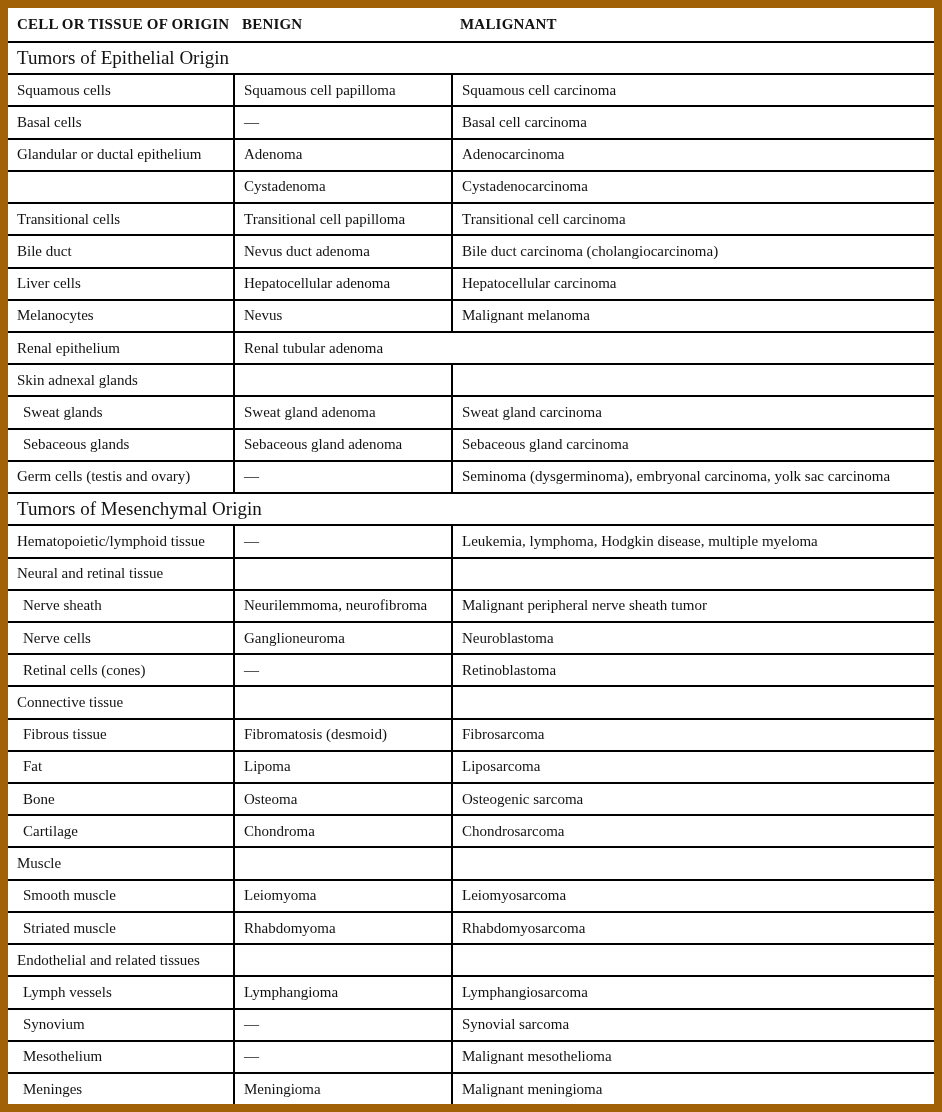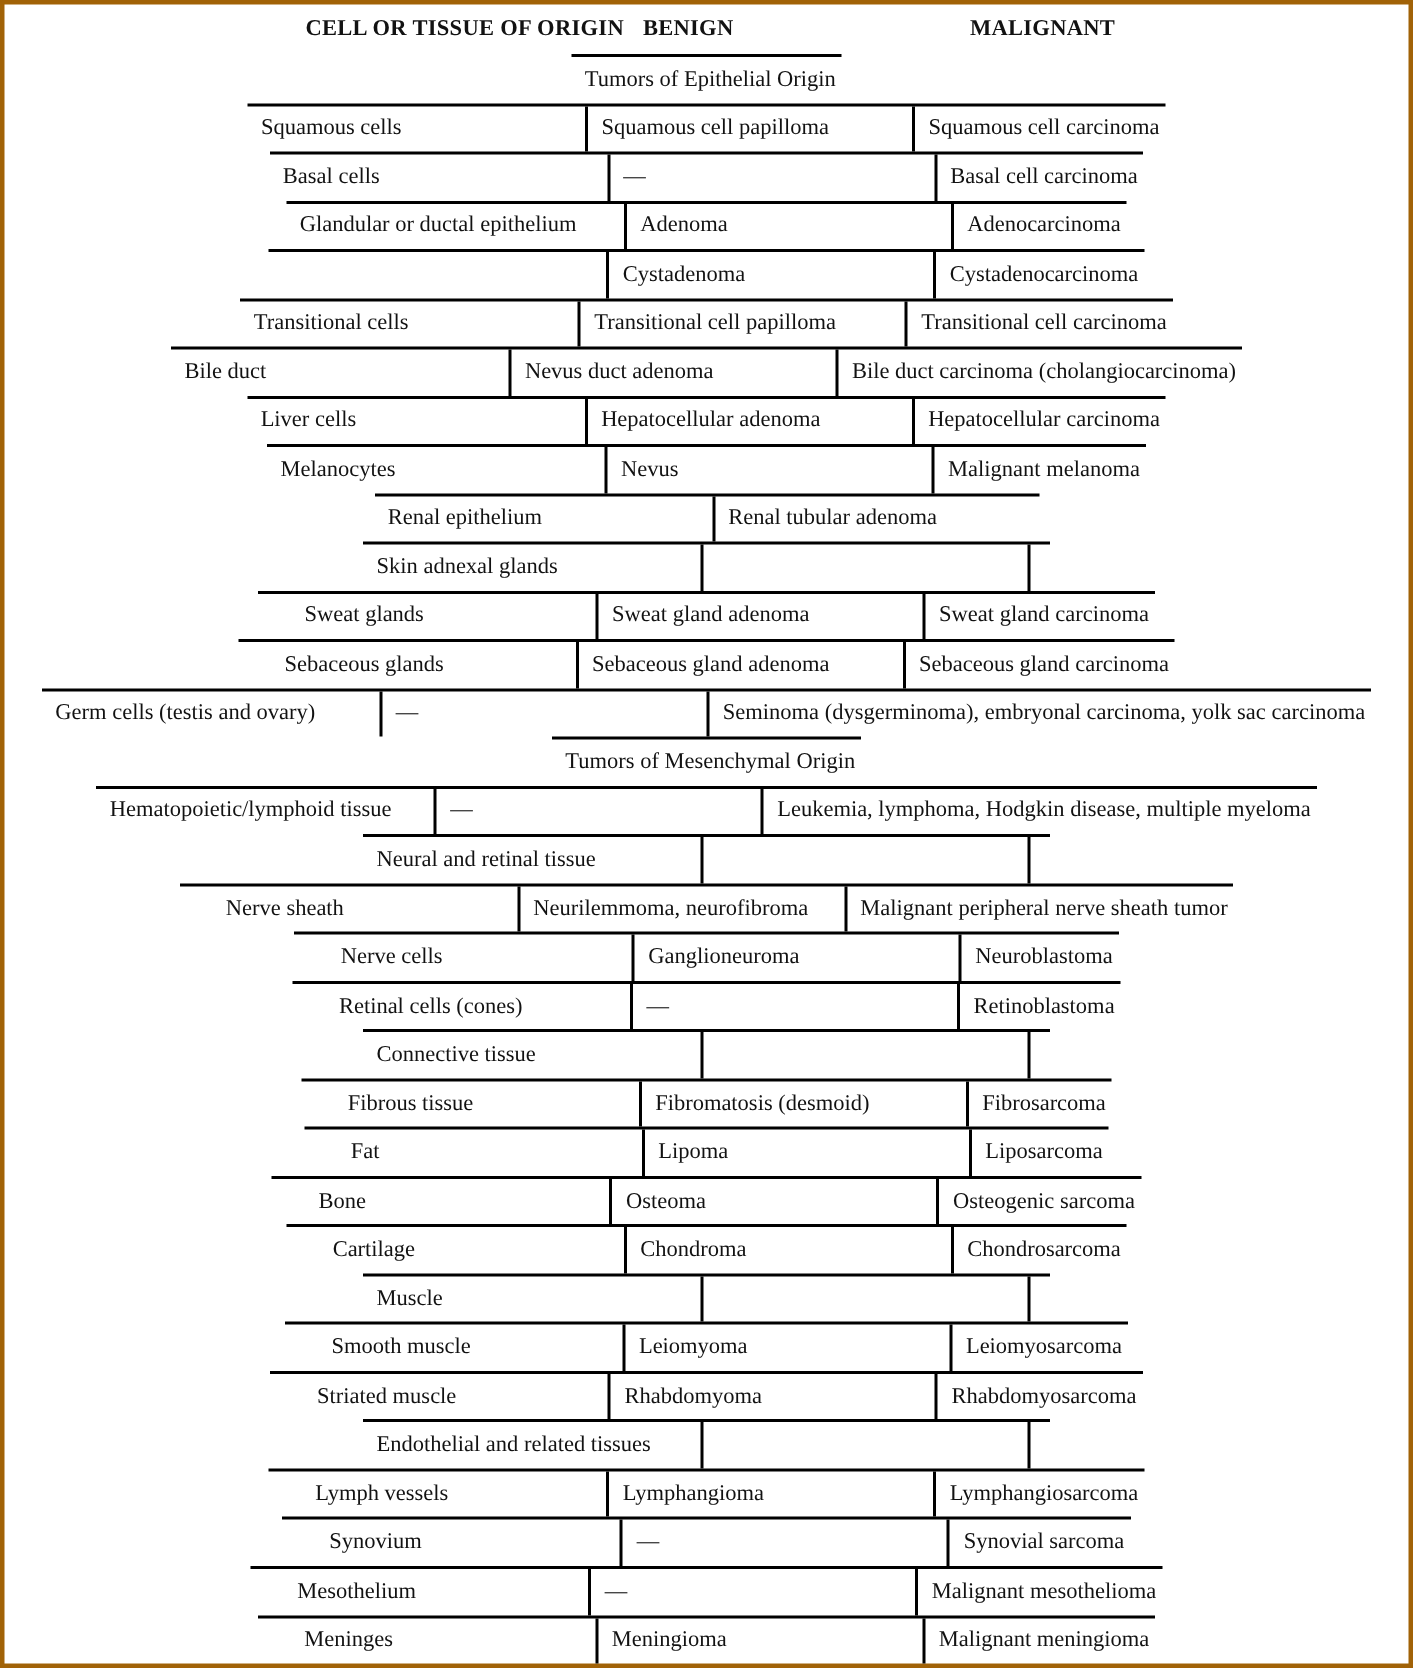--- a/index.html
+++ b/index.html
@@ -11,25 +11,24 @@
     width: 942px;
     height: 1112px;
     background: #ffffff;
     color: #121212;
     font-family: "Liberation Serif", "DejaVu Serif", serif;
   }
   .tumor-table {
     width: 942px;
     height: 1112px;
     box-sizing: border-box;
-    border: 3px solid #a16207;
+    border: 8px solid #a16207;
     display: flex;
     flex-direction: column;
     background: #ffffff;
-    align-items: center;
   }
   .row {
     display: flex;
     flex: 1 1 0;
     min-height: 0;
     align-items: stretch;
     border-top: 2px solid #000000;
   }
   .row.header-row {
     border-top: none;
@@ -45,33 +44,33 @@
     white-space: nowrap;
     overflow: hidden;
   }
   .c1 { flex: 0 0 225px; }
   .c2 { flex: 0 0 218px; }
   .c3 { flex: 1 1 auto; }
   .data-row .c2,
   .data-row .c3 {
     border-left: 2px solid #000000;
   }
-  .cell.indent { padding-left: 31px; }
+  .cell.indent { padding-left: 15px; }
   .header-row .cell {
     font-weight: bold;
     font-size: 15px;
     letter-spacing: 0.2px;
   }
   .section-cell {
     flex: 1 1 auto;
     display: flex;
     align-items: center;
     box-sizing: border-box;
     padding: 0 4px 0 9px;
-    font-size: 15px;
+    font-size: 19px;
     white-space: nowrap;
     overflow: hidden;
   }
 </style>
 </head>
 <body>
 
 <div class="page">
   <div class="tumor-table">
     <div class="row header-row">

